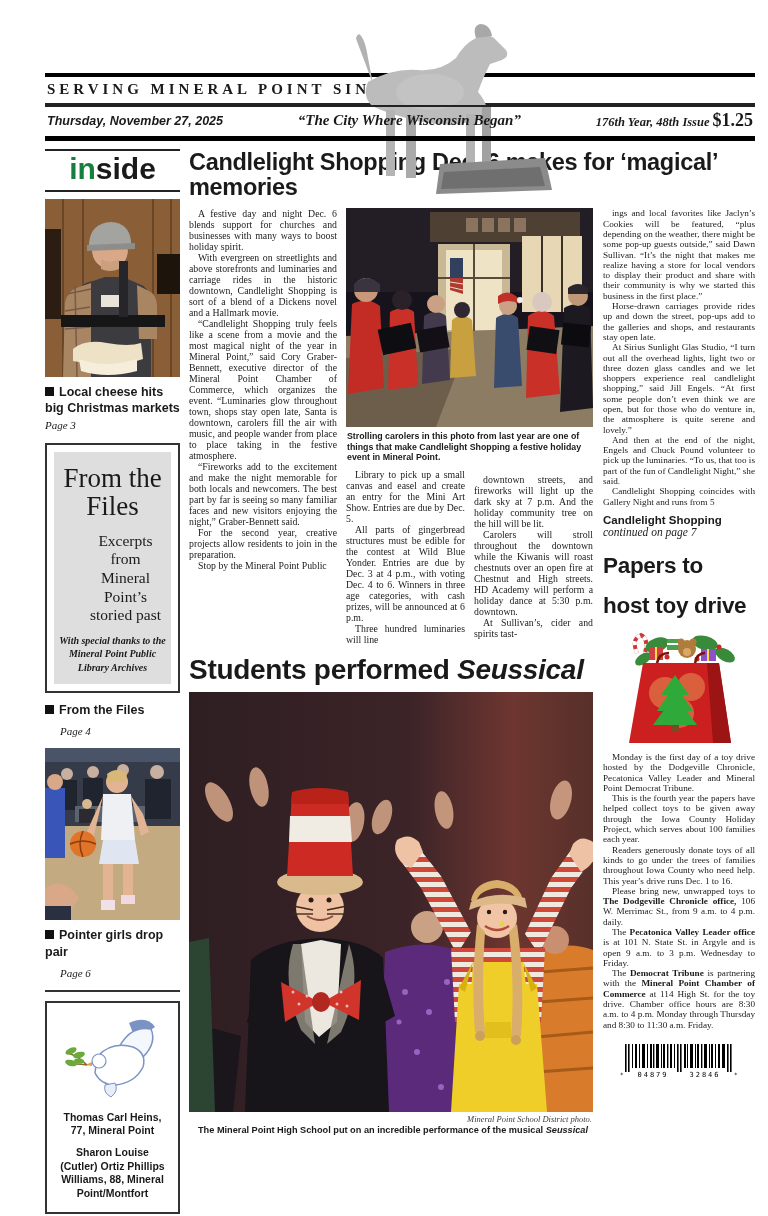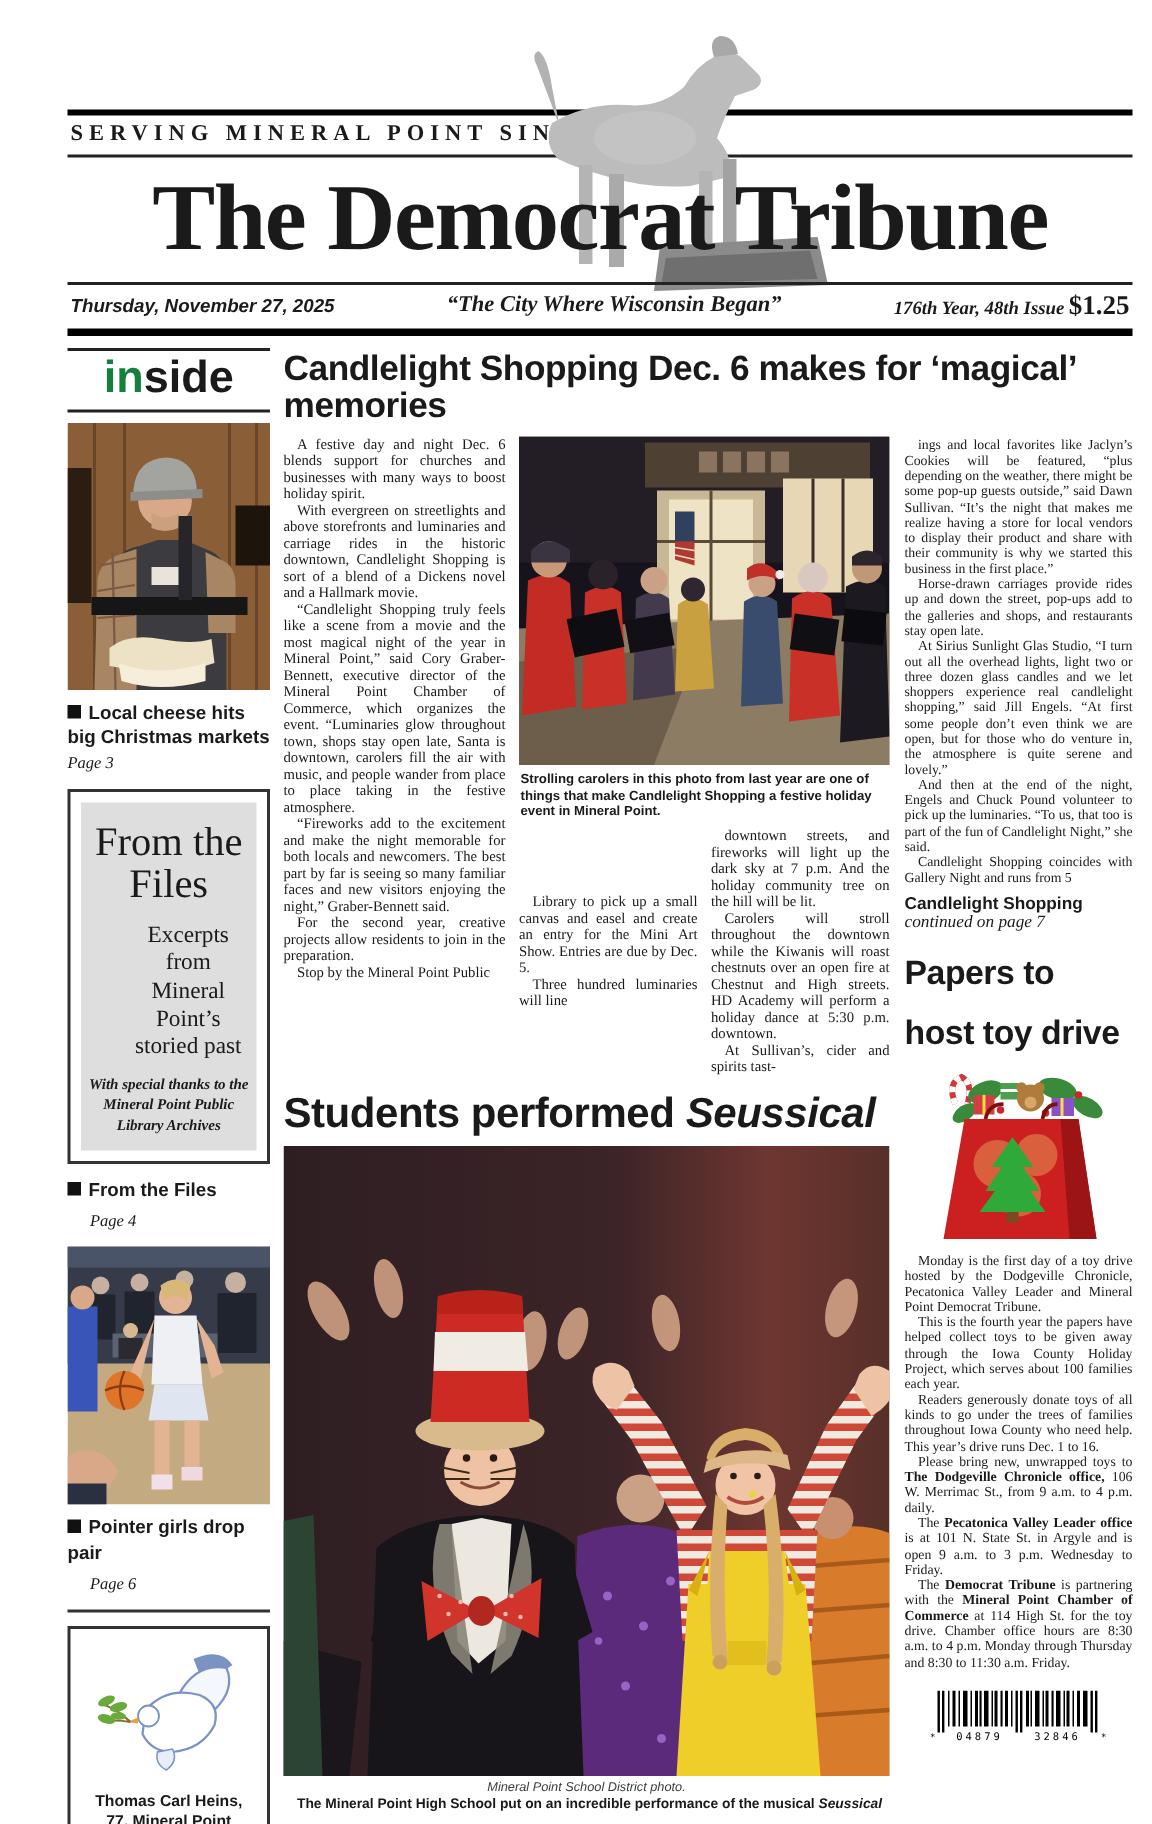--- a/index.html
+++ b/index.html
@@ -64,22 +64,22 @@
   .cont-n{font-style:italic;font-size:11.5px;}
   .toy-hl{font-family:"Liberation Sans",sans-serif;font-weight:bold;font-size:22.5px;
           line-height:1.8;letter-spacing:-0.3px;margin:8px 0 0;}
   .bag-wrap{display:block;margin:2px auto 5px;width:140px;}
   .barcode-wrap{display:block;margin:14px auto 0;width:120px;}
   
   .se-hl{font-family:"Liberation Sans",sans-serif;font-weight:bold;font-size:28px;
          line-height:1;text-align:left;margin:11px 0 8px;letter-spacing:-0.3px;}
   .se-hl .it{font-style:italic;}
   .se-photo{display:block;}
-  .se-credit{font-family:Liberation Sans, sans-serif;font-style:italic;font-size:8.5px;
-             color:#3c3c3c;text-align:center;margin:2px 1px 0;}
+  .se-credit{font-family:Liberation Serif, serif;font-style:italic;font-size:8.5px;
+             color:#3c3c3c;text-align:right;margin:2px 1px 0;}
   .se-cap{font-family:"Liberation Sans",sans-serif;font-weight:bold;font-size:9.2px;
           line-height:11.2px;margin:1px 1px 0;text-indent:8px;}
   .se-cap .it,.cap-it{font-style:italic;}
   .b{font-weight:bold;}
 </style>
 </head>
 <body>
 
 <div class="sheet">
 
@@ -92,21 +92,20 @@
         <rect x="46" y="96" width="9" height="66" fill="#b4b4b4"></rect>
         <rect x="66" y="102" width="10" height="62" fill="#aaaaaa"></rect>
         <rect x="126" y="100" width="9" height="62" fill="#b4b4b4"></rect>
         <rect x="142" y="92" width="9" height="66" fill="#a2a2a2"></rect>
         <path d="M100,150 L205,144 L212,176 L96,180 Z" fill="#8b8b8b"></path>
         <path d="M104,158 L200,153 L205,172 L101,175 Z" fill="#6f6f6f"></path>
         <ellipse cx="90" cy="78" rx="34" ry="18" fill="#c6c6c6" opacity="0.7"></ellipse>
       </svg>
     </div>
     <div class="tag-row">SERVING MINERAL POINT SINCE 1849</div>
-    <div class="nameplate">The Democrat Tribune</div>
     <div class="date-row">
       <span class="d-left">Thursday, November 27, 2025</span>
       <span class="d-mid">“The City Where Wisconsin Began”</span>
       <span class="d-right"><span>176th Year, 48th Issue</span><span class="d-price">$1.25</span></span>
     </div>
   </div>
 
   <div class="content">
 
     <div class="sidebar">
@@ -292,20 +291,21 @@
                   <path d="M218,100 Q232,92 244,100 L247,200 L214,204 Z" fill="#1c1a20"></path>
                   <circle cx="232" cy="88" r="10" fill="#c09878"></circle>
                   <path d="M222,80 Q232,72 242,80 L242,86 L222,86 Z" fill="#2a262c"></path>
                   <rect x="216" y="116" width="28" height="22" transform="rotate(6 230 127)" fill="#0c0c10"></rect>
                 </g>
               </svg>
               <div class="cap">Strolling carolers in this photo from last year are one of things that make Candlelight Shopping a festive holiday event in Mineral Point.</div>
               <div class="twocol">
                 <div>
                   <p>Library to pick up a small canvas and easel and create an entry for the Mini Art Show. Entries are due by Dec. 5.</p>
+                  <p>All parts of gingerbread structures must be edible for the contest at Wild Blue Yonder. Entries are due by Dec. 3 at 4 p.m., with voting Dec. 4 to 6. Winners in three age categories, with cash prizes, will be announced at 6 p.m.</p>
                   <p>Three hundred luminaries will line</p>
                 </div>
                 <div>
                   <p>downtown streets, and fireworks will light up the dark sky at 7 p.m. And the holiday community tree on the hill will be lit.</p>
                   <p>Carolers will stroll throughout the downtown while the Kiwanis will roast chestnuts over an open fire at Chestnut and High streets. HD Academy will perform a holiday dance at 5:30 p.m. downtown.</p>
                   <p>At Sullivan’s, cider and spirits tast-</p>
                 </div>
               </div>
             </div>
           </div>

